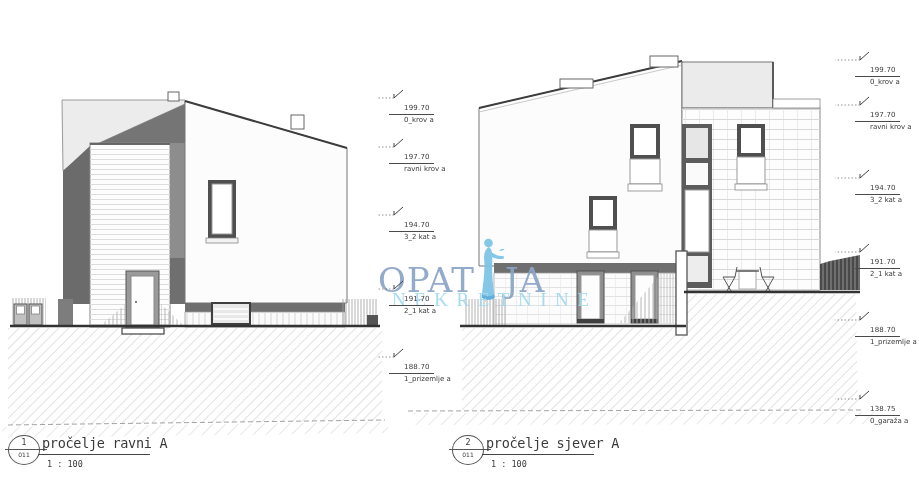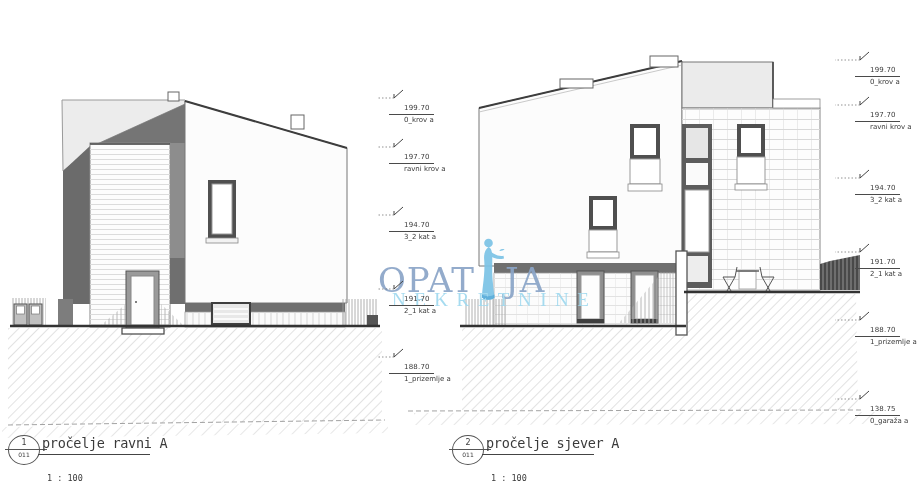--- a/index.html
+++ b/index.html
@@ -25,21 +25,21 @@
   
   .tblock{position:absolute;z-index:3;color:#3a3a3a;}
   .tb-circle{position:absolute;left:0;top:2px;width:30px;height:28px;border:1.4px solid #555;
              border-radius:50%;text-align:center;background:transparent;}
   .tb-num{display:block;font-size:8px;line-height:13px;}
   .tb-sheet{display:block;font-size:6px;line-height:12px;}
   .tb-chord{position:absolute;left:-3px;top:16px;width:42px;border-top:1px solid #555;}
   .tb-title{position:absolute;left:34px;top:2px;font-family:"DejaVu Sans Mono",monospace;
             font-size:13.5px;letter-spacing:-.3px;white-space:nowrap;}
   .tb-rule{position:absolute;left:30px;top:21px;width:112px;border-top:1.5px solid #444;}
-  .tb-scale{position:absolute;left:39px;top:40px;font-family:"DejaVu Sans Mono",monospace;
+  .tb-scale{position:absolute;left:39px;top:26px;font-family:"DejaVu Sans Mono",monospace;
             font-size:8.5px;}
 </style>
 </head>
 <body>
 
 <div id="app">
 
 <svg id="linework" width="919" height="486" viewBox="0 0 919 486">
   <defs>
     <pattern id="hatch45" width="7" height="7" patternUnits="userSpaceOnUse" patternTransform="rotate(45)">

